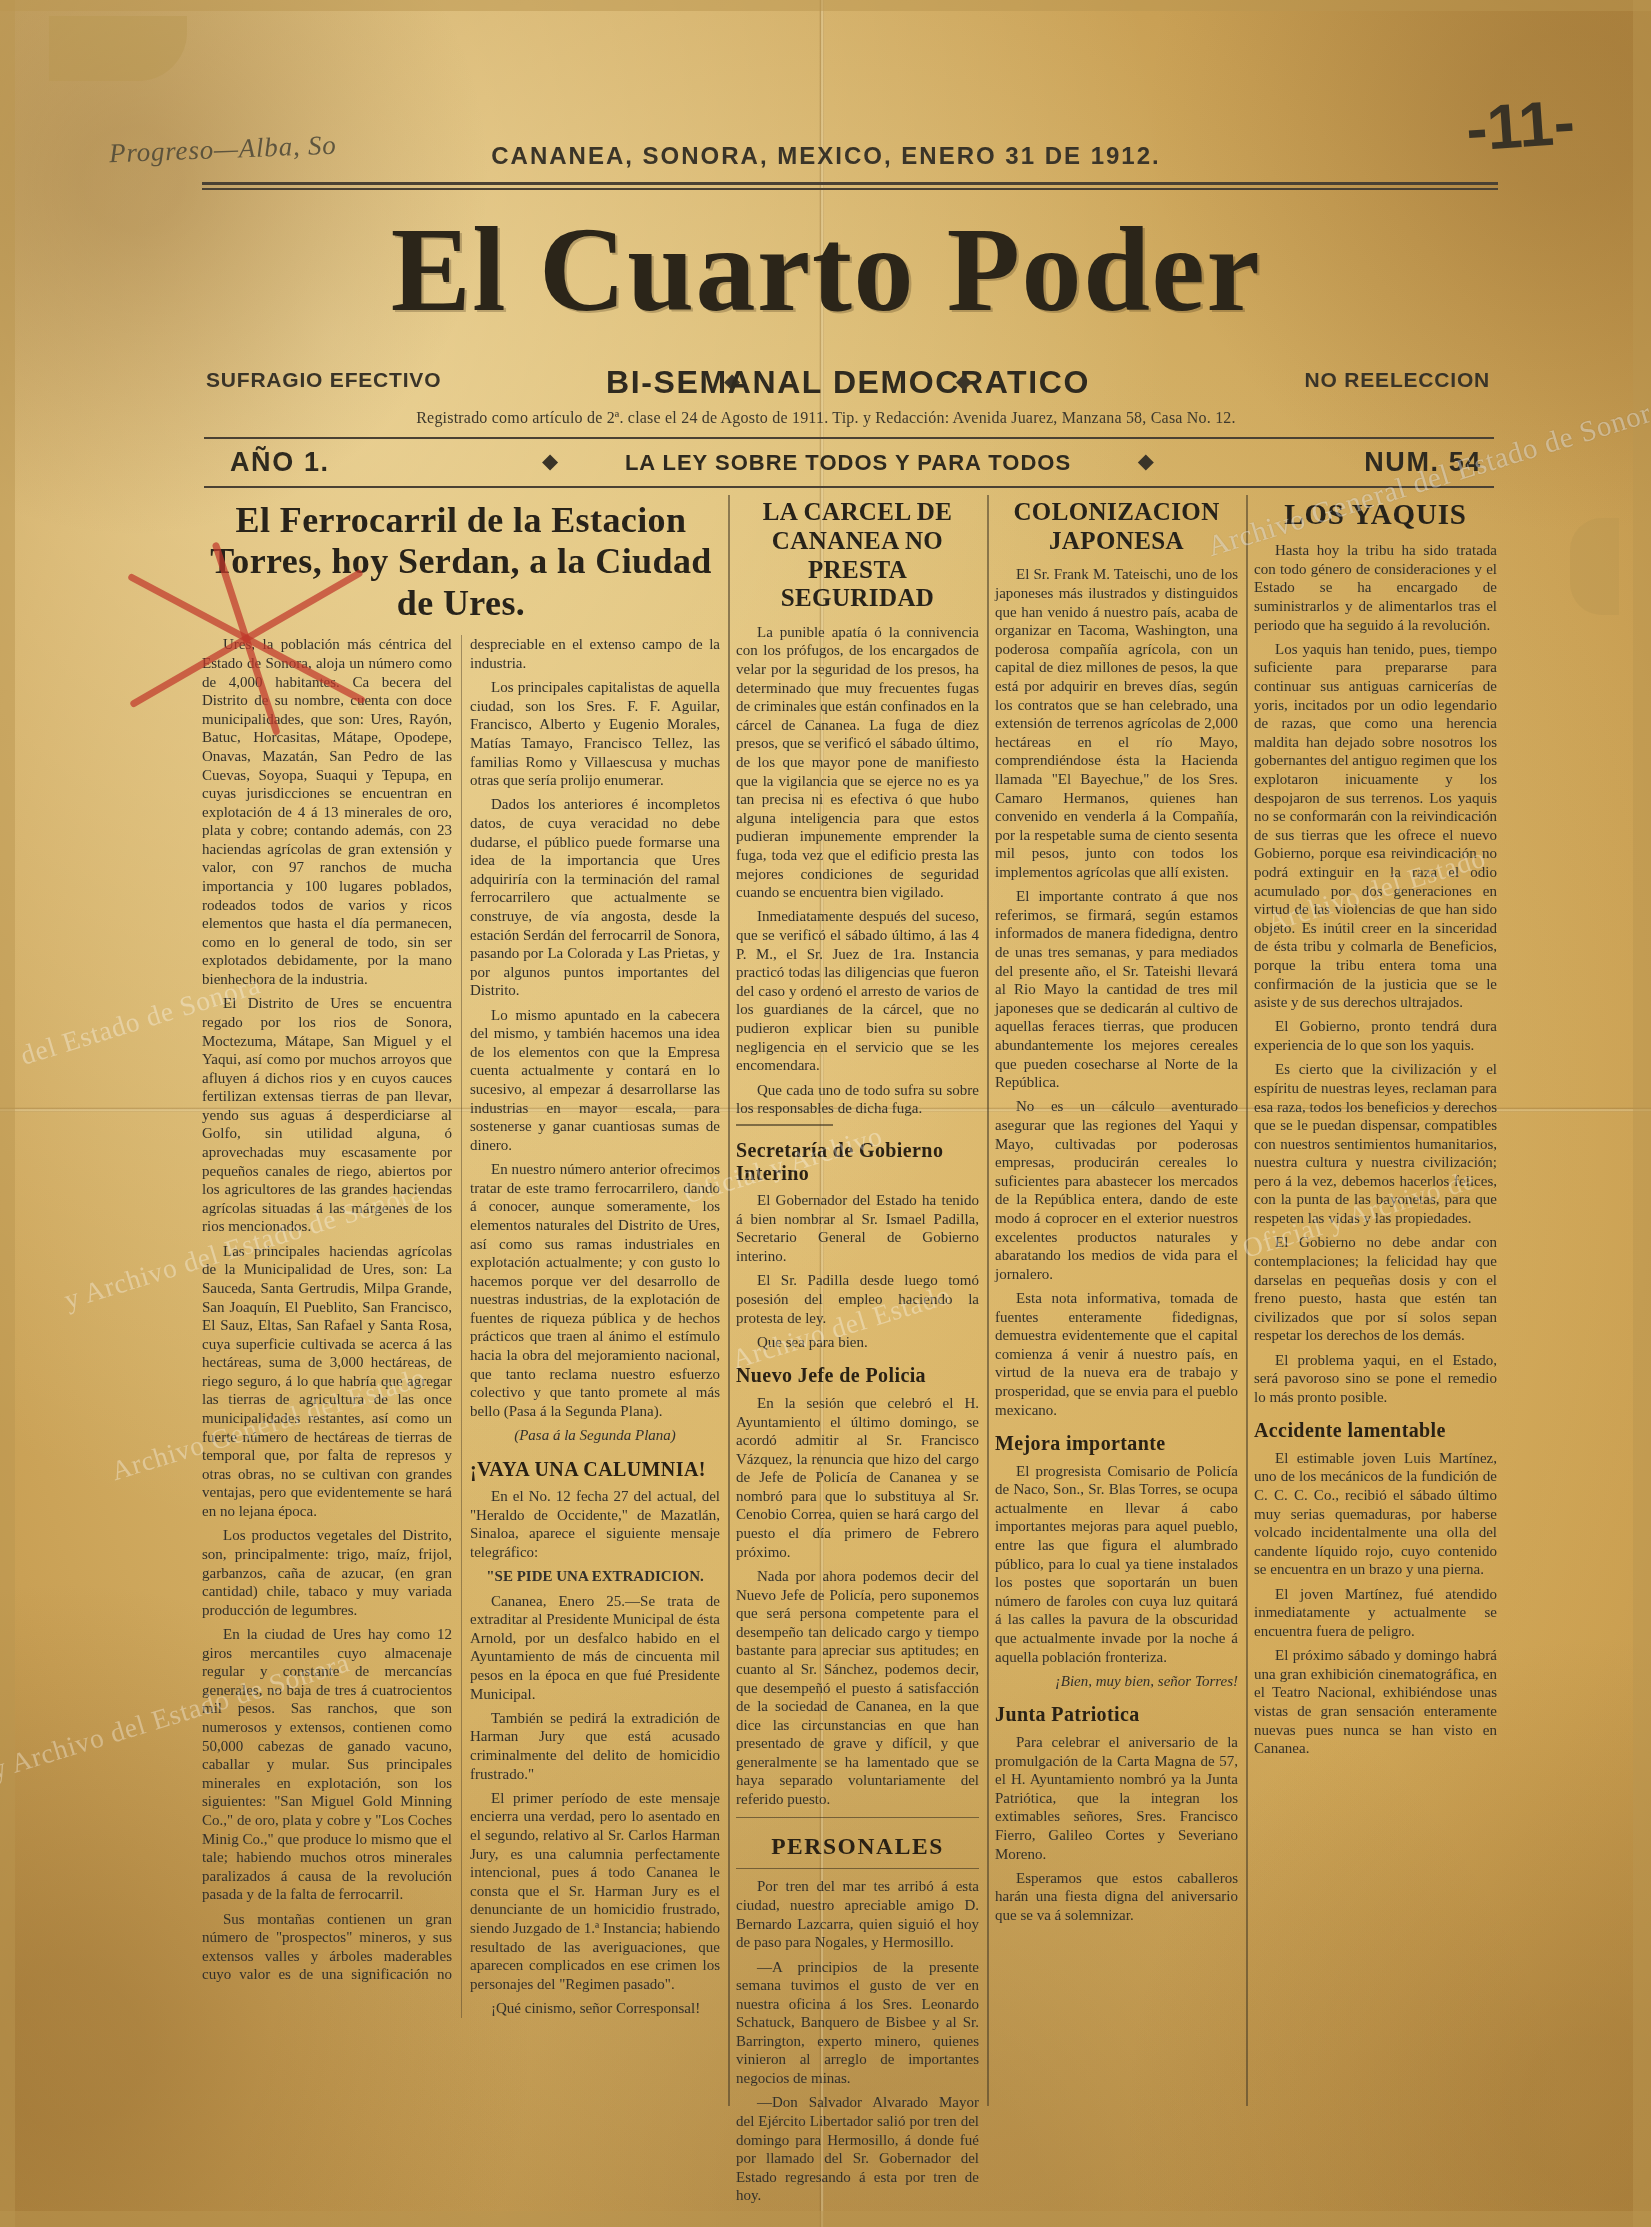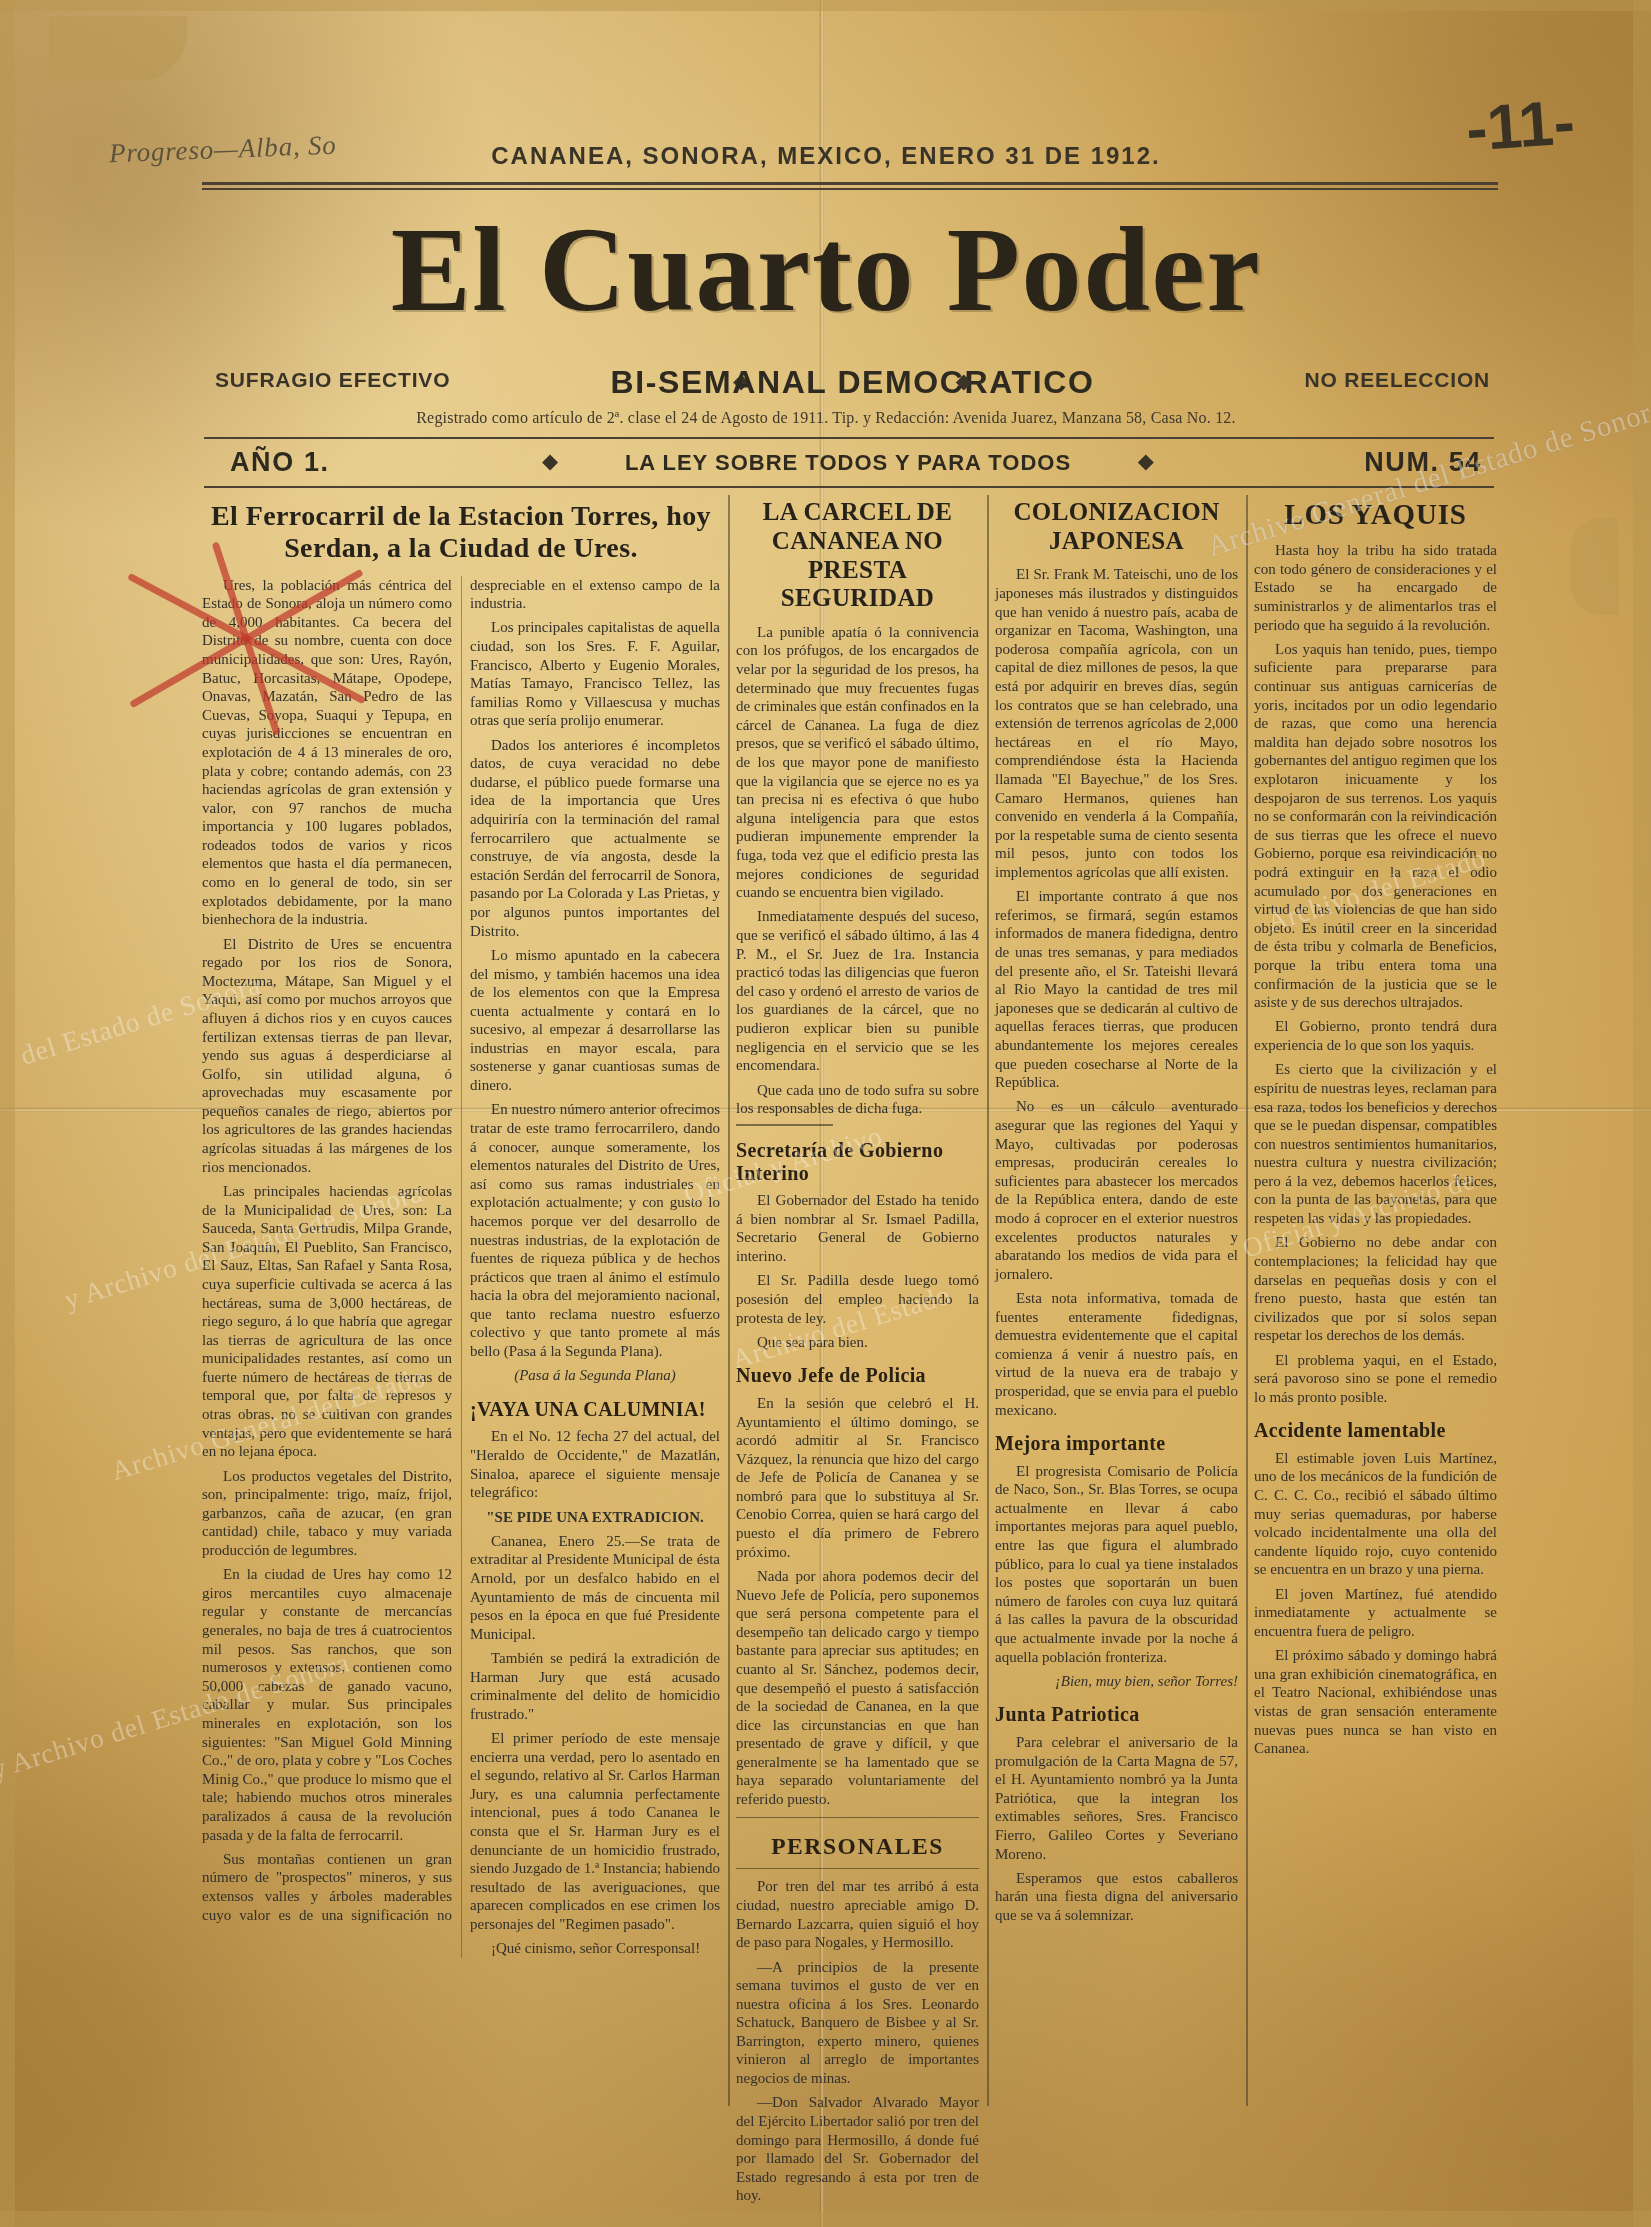--- a/index.html
+++ b/index.html
@@ -61,21 +61,21 @@
   .rule.r1{left:202px;right:154px;top:182px;height:3.2px;}
   .rule.r2{left:202px;right:154px;top:188px;height:1.6px;}
 
   .masthead{
     position:absolute;left:0;right:0;top:201px;text-align:center;
     font-family:"Liberation Serif", serif;font-weight:bold;
     font-size:120px;letter-spacing:1.6px;color:#2b2519;
     text-shadow:2.4px 2.4px 0 rgba(60,45,20,.25);
   }
 
-  .subbar{position:absolute;left:215px;right:162px;top:364px;height:37px;}
+  .subbar{position:absolute;left:206px;right:162px;top:364px;height:37px;}
   .sufragio{position:absolute;left:0;top:4px;font-family:"Liberation Sans",sans-serif;
     font-weight:bold;font-size:21px;letter-spacing:0.8px;color:#3a3428;}
   .noreel{position:absolute;right:0;top:4px;font-family:"Liberation Sans",sans-serif;
     font-weight:bold;font-size:21px;letter-spacing:0.8px;color:#3a3428;}
   .bisemanal{position:absolute;left:0;right:0;top:0;text-align:center;
     font-family:"Liberation Sans",sans-serif;font-weight:bold;font-size:32px;
     letter-spacing:1.6px;color:#2f2a1f;}
   .dia{position:absolute;font-size:21px;color:#3a3428;top:4.9px;}
   .dia.l{left:518px;} .dia.r{right:518px;}
 
@@ -103,21 +103,21 @@
   .col{position:absolute;top:0;}
   .c1{left:0;width:518px;}
   .c2{left:534px;width:243px;}
   .c3{left:793px;width:243px;}
   .c4{left:1052px;width:243px;}
 
   .hl{
     font-family:"Liberation Serif",serif;font-weight:bold;color:#28231a;
     text-align:center;line-height:1.15;
   }
-  .hl.big{font-size:28px;letter-spacing:0.4px;margin:4.9px 0 11.3px;}
+  .hl.big{font-size:36px;letter-spacing:0.4px;margin:4.9px 0 11.3px;}
   .hl.med{font-size:25px;letter-spacing:0.4px;margin:3.2px 0 9.7px;}
   .hl.sm{font-size:20px;letter-spacing:0.4px;margin:13px 0 6.5px;text-align:left;color:#2a2114;}
   .hl.smc{font-size:20px;letter-spacing:0.4px;margin:14.6px 0 6.5px;text-align:center;color:#2a2114;}
 
   p.body{
     font-family:"Liberation Serif",serif;
     font-size:15px;line-height:1.24;color:#33302a;
     text-align:justify;text-indent:21px;margin:0 0 5.7px;
     hyphens:auto;
   }

